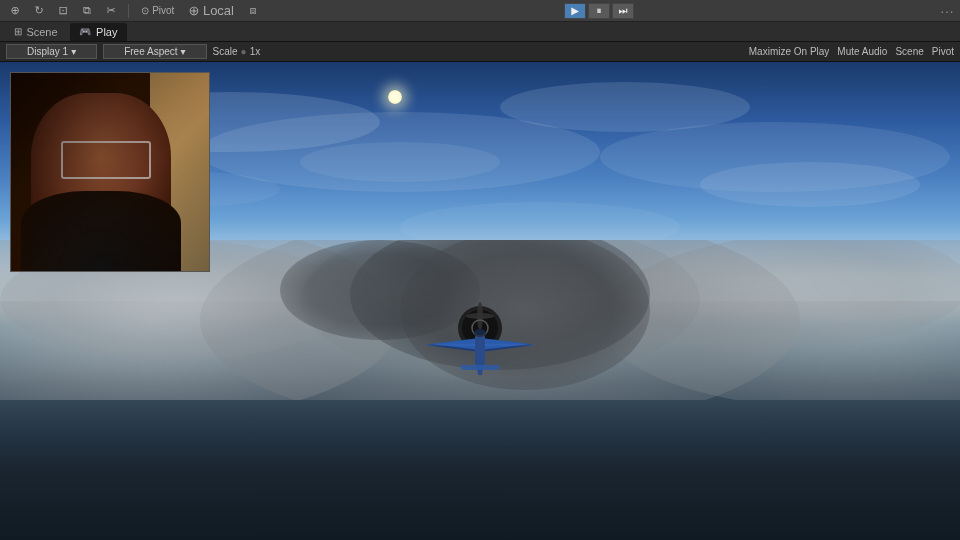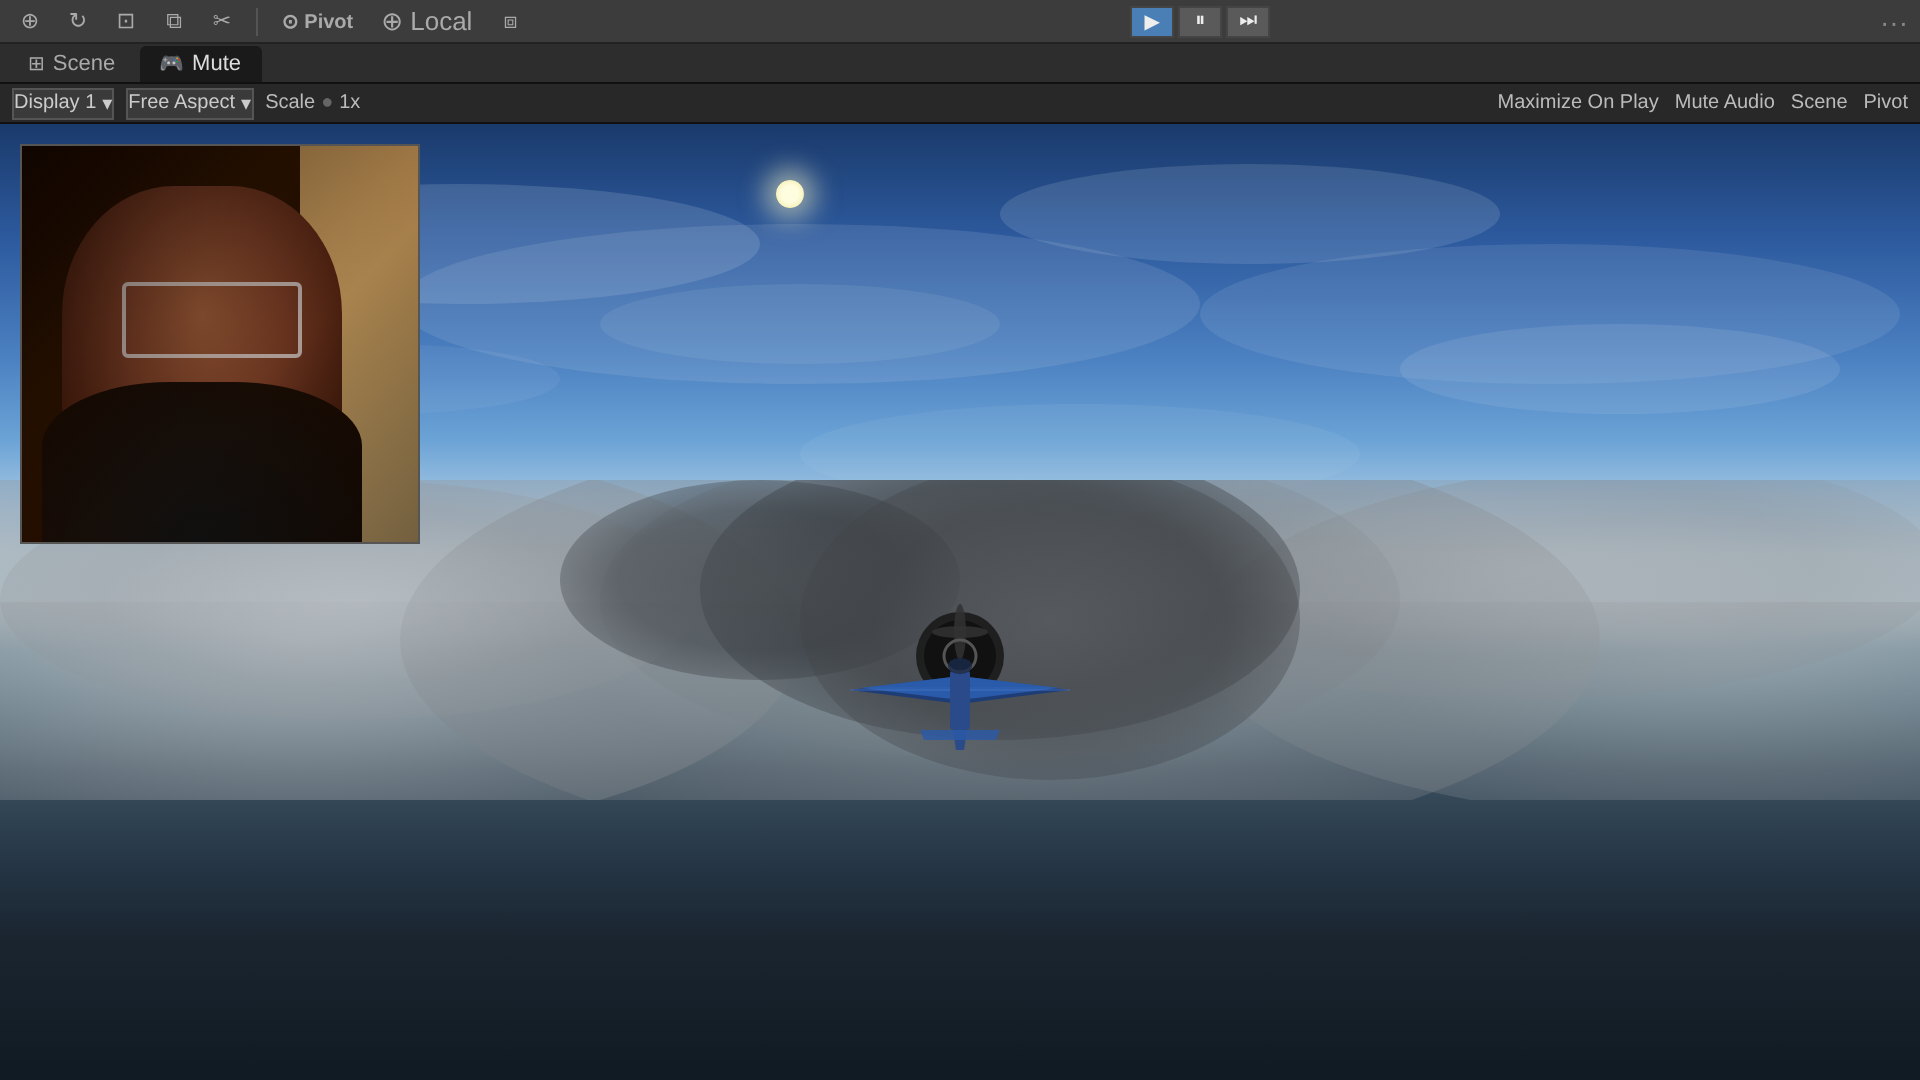--- a/index.html
+++ b/index.html
@@ -86,24 +86,24 @@
       gap: 6px;
       border-bottom: 1px solid #111;
     }
     .gt-item {
       display: flex; align-items: center; gap: 3px;
       color: #bbb; font-size: 10px; cursor: pointer;
     }
     .gt-dropdown {
       background: #3a3a3a;
       border: 1px solid #555;
-      padding: 1px 0;
+      padding: 1px 20px;
       font-size: 10px; color: #ccc;
       cursor: pointer;
-      display: flex; align-items: flex-start; gap: 3px;
+      display: flex; align-items: flex-end; gap: 3px;
     }
     .gt-spacer { flex: 1; }
     .gt-right-btns {
       display: flex; align-items: center; gap: 8px;
     }
     .gt-btn {
       color: #bbb; font-size: 10px; cursor: pointer;
     }
 
     
@@ -235,41 +235,41 @@
 </head>
 <body>
 
 <div id="toolbar">
   <div class="toolbar-icon">⊕</div>
   <div class="toolbar-icon">↻</div>
   <div class="toolbar-icon">⊡</div>
   <div class="toolbar-icon">⧉</div>
   <div class="toolbar-icon">✂</div>
   <div class="toolbar-separator"></div>
-  <div class="toolbar-icon" style="width:auto;padding:0 4px;font-size:10px;font-weight:bold;">⊙ Pivot</div>
+  <div class="toolbar-icon" style="width:auto;padding:0 4px;font-size:10px;">⊙ Pivot</div>
   <div class="toolbar-icon" style="width:auto;padding:0 4px;font-size:13px;">⊕ Local</div>
   <div class="toolbar-icon">⧈</div>
   <div class="toolbar-spacer"></div>
   <div class="playbar">
     <div class="play-btn active">▶</div>
     <div class="play-btn">⏸</div>
     <div class="play-btn">⏭</div>
   </div>
   <div class="toolbar-spacer"></div>
   <div class="toolbar-dots">···</div>
 </div>
 
 <div id="tabbar">
   <div class="tab">
     <span class="tab-icon">⊞</span>
     <span>Scene</span>
   </div>
   <div class="tab active">
     <span class="tab-icon">🎮</span>
-    <span>Mute</span>
+    <span>Play</span>
   </div>
 </div>
 
 <div id="game-toolbar">
   <div class="gt-dropdown">
     <span>Display 1</span>
     <span>▾</span>
   </div>
   <div class="gt-dropdown">
     <span>Free Aspect</span>

